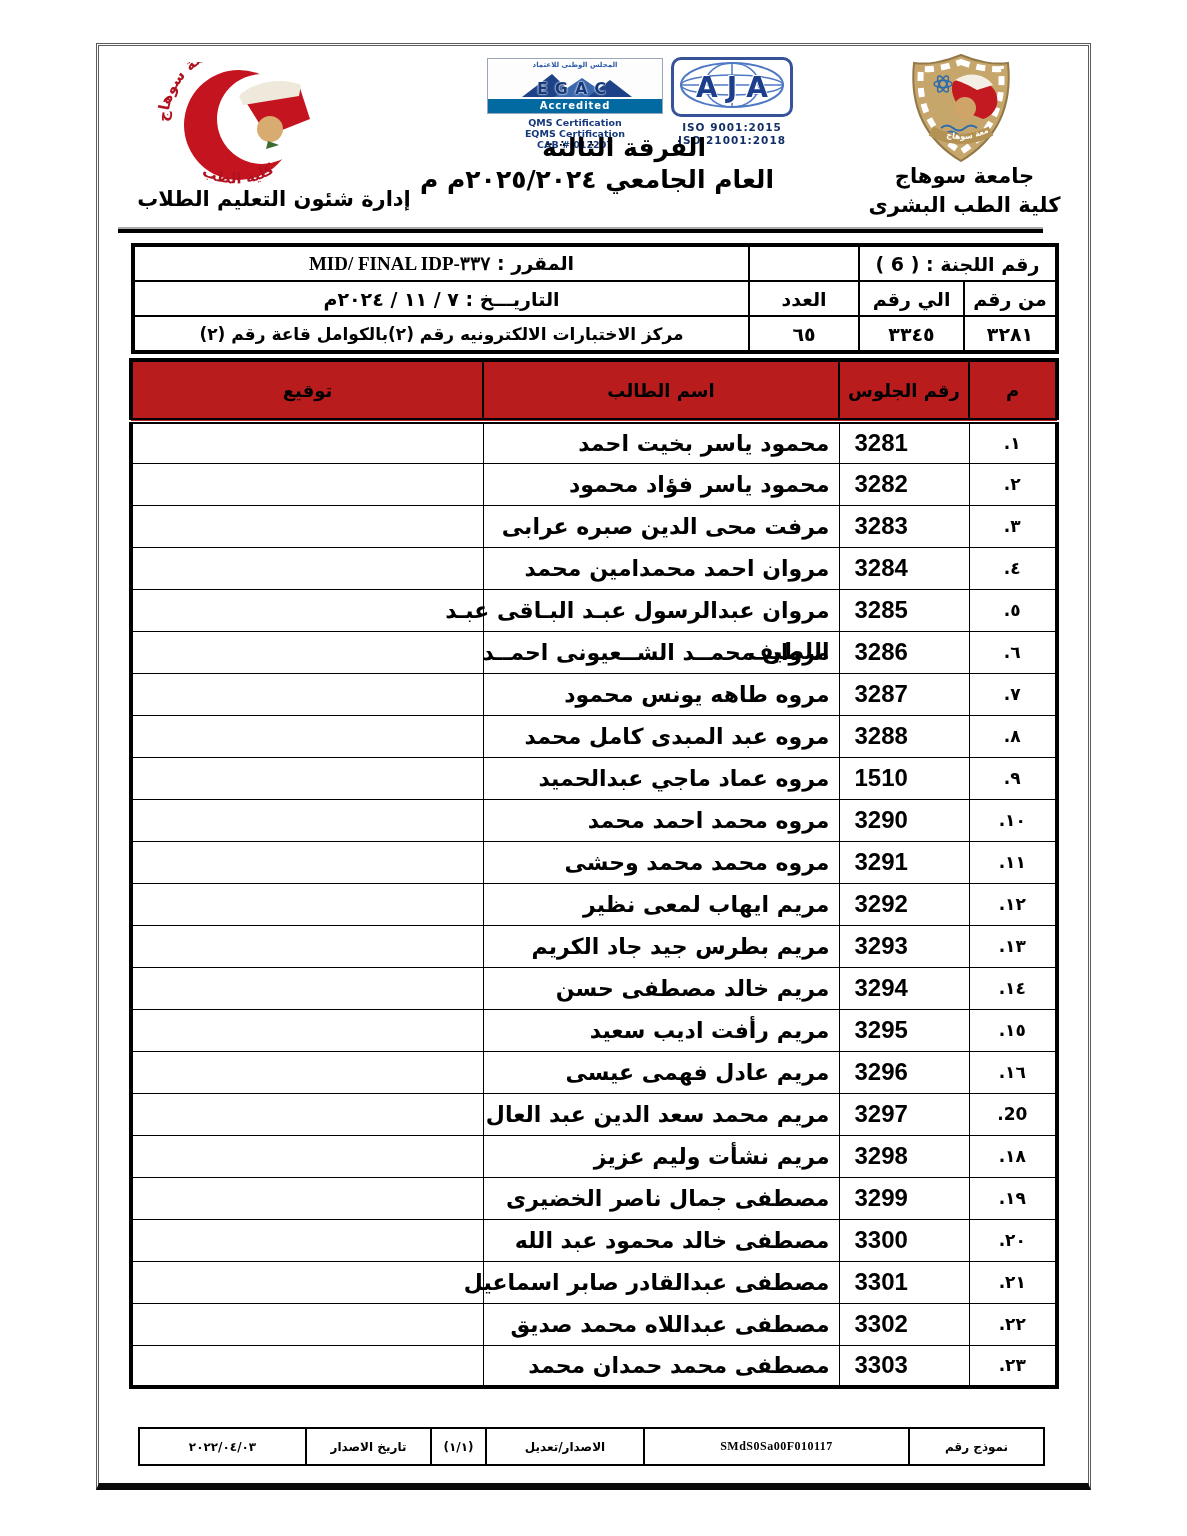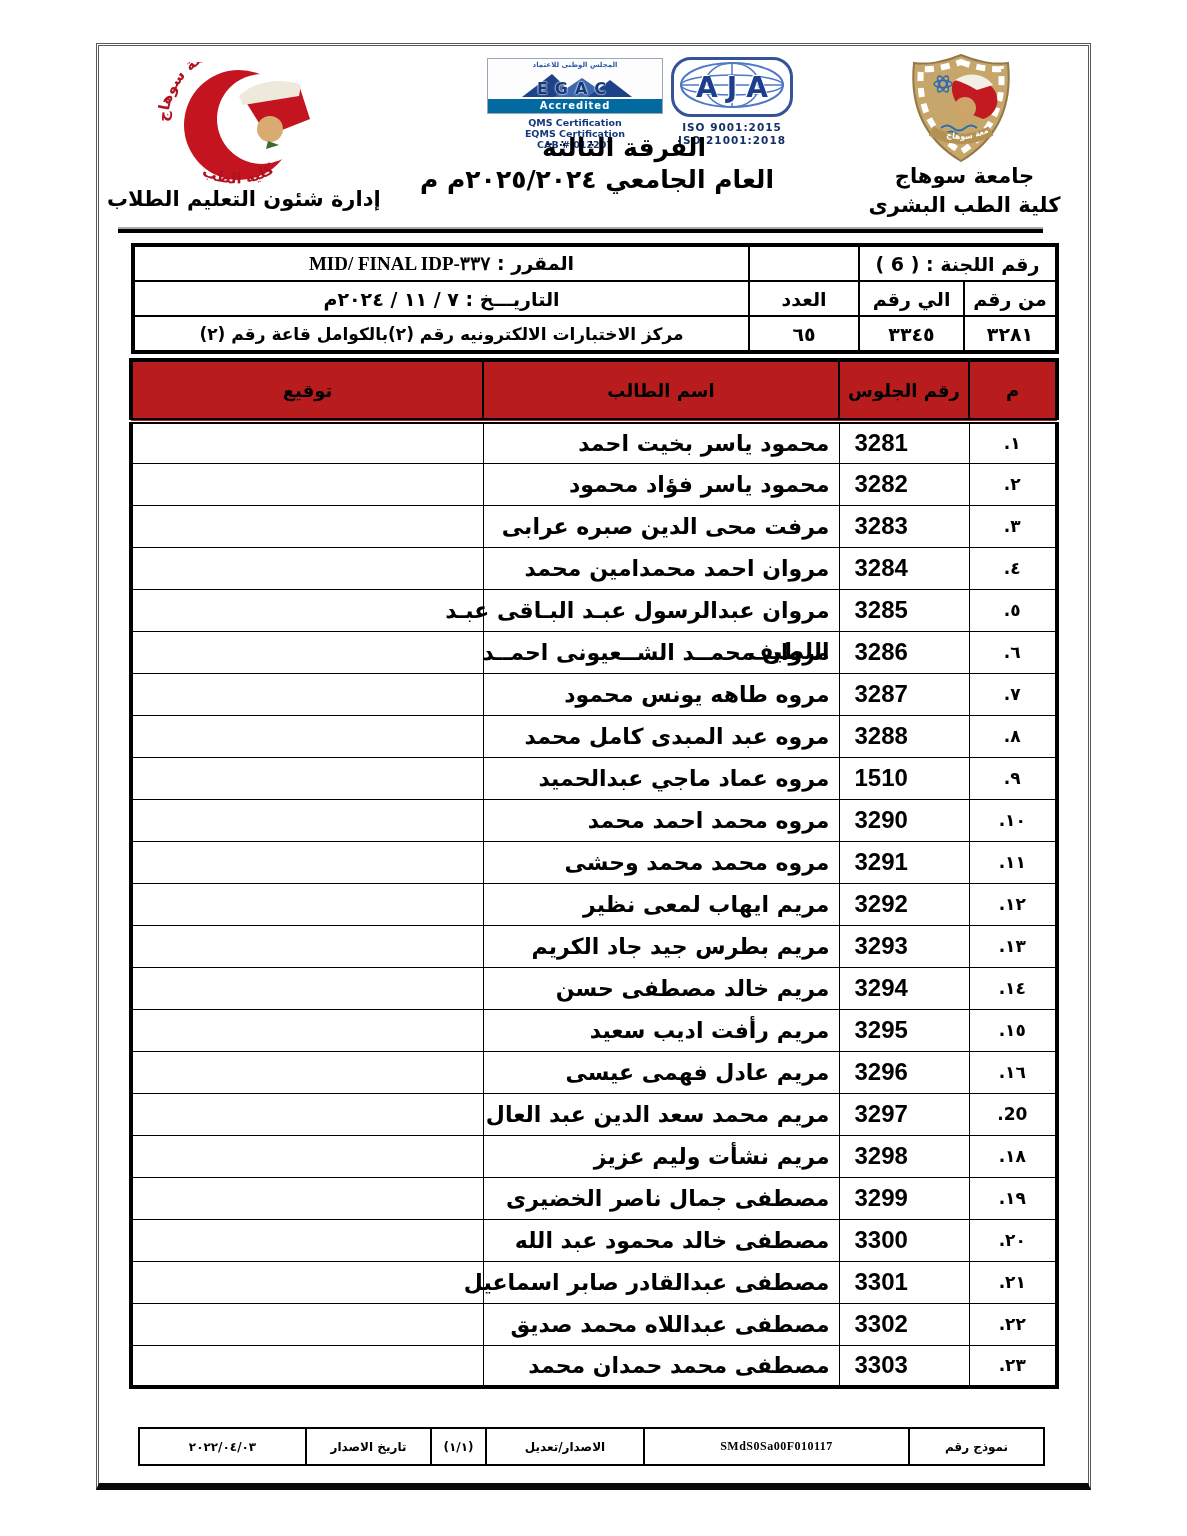--- a/index.html
+++ b/index.html
@@ -9,33 +9,33 @@
   }
   .page {
     position:absolute; left:96px; top:43px; width:995px; height:1447px;
     box-sizing:border-box; background:#fff;
     border-top:3px double #5a5a5a; border-left:3px double #5a5a5a;
     border-right:3px double #5a5a5a; border-bottom:7px solid #0a0a0a;
   }
   
   .crescent-wrap { position:absolute; left:50px; top:16px; }
   .dept {
-    position:absolute; left:8px; top:141px; width:310px; text-align:left;
+    position:absolute; left:20px; top:141px; width:310px; text-align:center;
     font-size:21px; font-weight:bold; direction:rtl;
   }
   .egac { position:absolute; left:388px; top:12px; width:176px; text-align:center; }
   .egac-box { border:1px solid #9aa7bb; padding:2px 4px 0; background:#fdfdfd; }
   .egac-ar { font-size:7px; color:#2c5ba8; font-weight:bold; direction:rtl; line-height:8px; }
   .egac-name { font-size:16px; font-weight:bold; color:#16397c; letter-spacing:7px;
     margin-top:-24px; text-shadow:0 0 2px #fff,0 0 2px #fff; position:relative; }
   .egac-band { background:#0369a1; color:#fff; font-size:10px; font-weight:bold;
     margin:1px -4px 0; padding:1px 16px 2px; letter-spacing:1px; }
   .egac-lines { color:#16397c; font-size:9.5px; font-weight:bold; line-height:11px; margin-top:3px; }
   .aja { position:absolute; left:572px; top:11px; width:122px; text-align:center; }
-  .aja-box { border:3px solid #36539a; border-radius:20px; position:relative; height:54px; background:#fff; overflow:hidden; }
+  .aja-box { border:3px solid #36539a; border-radius:10px; position:relative; height:54px; background:#fff; overflow:hidden; }
   .aja-name { position:absolute; inset:0; display:flex; align-items:center; justify-content:center;
     font-size:28px; font-weight:bold; color:#1c3e8c; letter-spacing:9px; padding-left:9px;
     text-shadow:1px 1px 0 #fff, -1px -1px 0 #fff; }
   .aja-lines { font-size:10.5px; font-weight:bold; color:#132f66; line-height:13px; margin-top:4px; letter-spacing:1px; }
   .titles { position:absolute; left:375px; top:86px; width:300px; text-align:center;
     font-weight:bold; font-size:25px; line-height:32px; direction:rtl; white-space:nowrap; }
   .shield-wrap { position:absolute; left:806px; top:6px; }
   .uni-block { position:absolute; left:768px; top:116px; width:195px; text-align:center;
     font-size:21px; font-weight:bold; line-height:29px; direction:rtl; }
   .hdr-rule { position:absolute; left:19px; top:183px; width:925px; height:4px;

